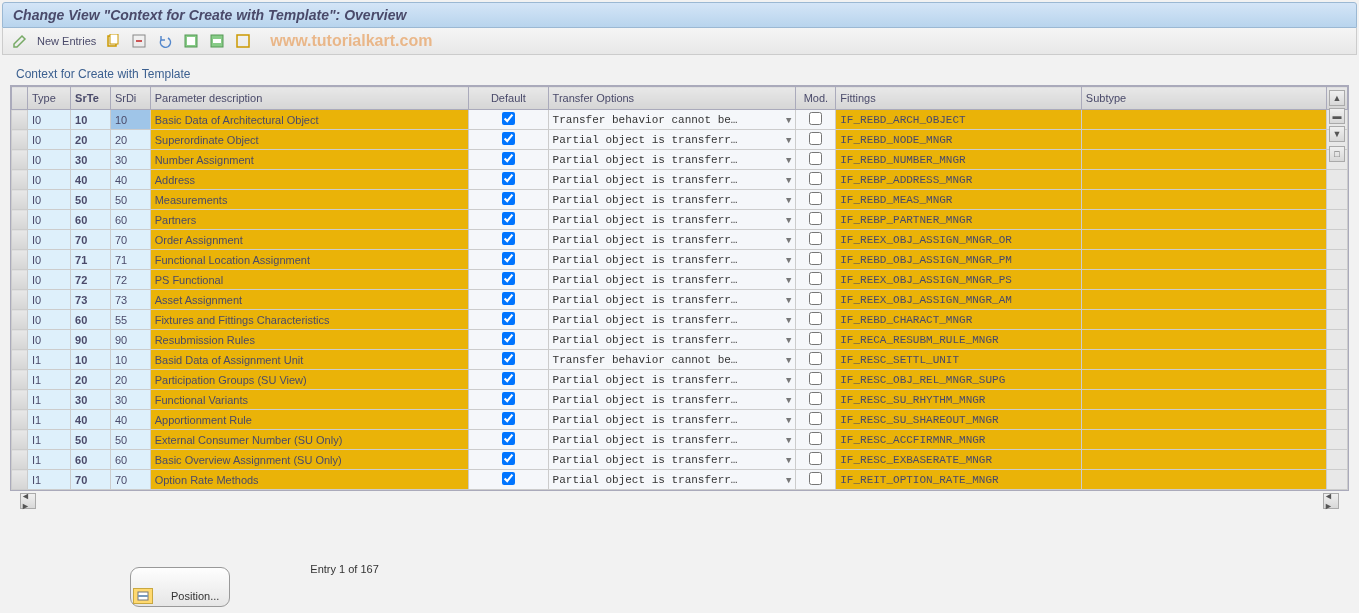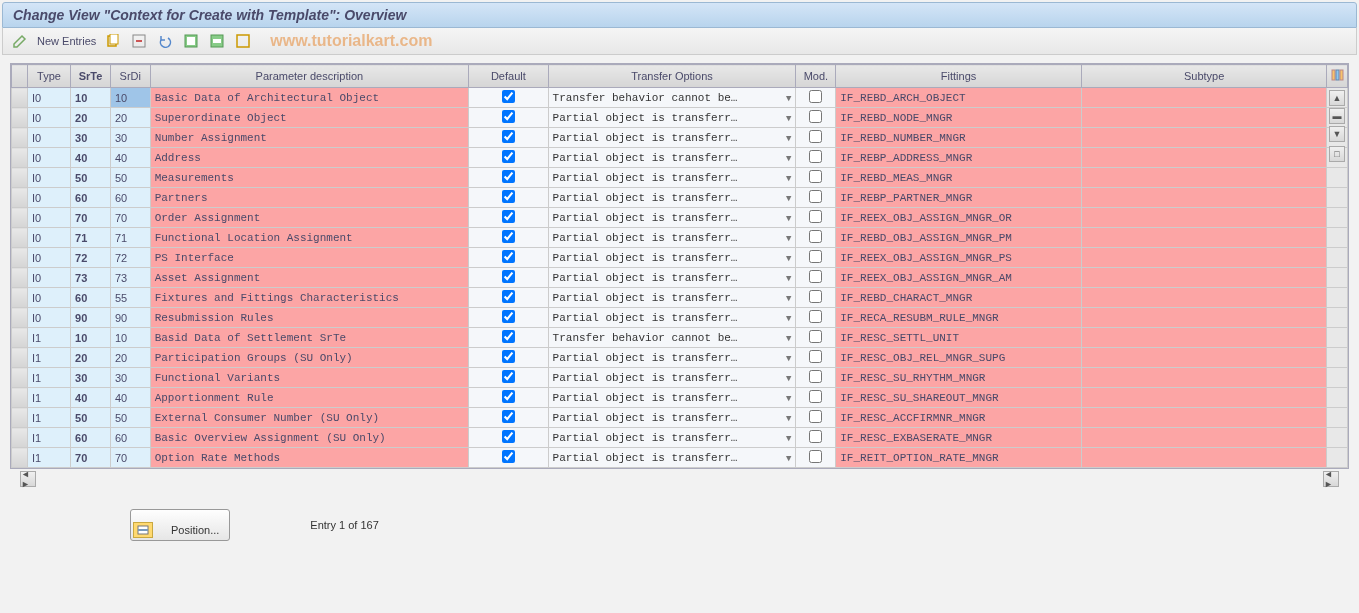--- a/index.html
+++ b/index.html
@@ -67,21 +67,21 @@
     }
     table {
       border-collapse: collapse;
       width: 100%;
       table-layout: fixed;
     }
     th {
       background: linear-gradient(to bottom, #e8e8e8, #d5d5d5);
       border: 1px solid #aab;
       padding: 3px 4px;
-      text-align: center;
+      text-align: left;
       font-weight: normal;
       color: #4a4a6a;
       font-size: 11px;
       white-space: nowrap;
       overflow: hidden;
     }
     td {
       border: 1px solid #ccc;
       padding: 2px 4px;
       background: #f5f7fa;
@@ -99,23 +99,22 @@
     .col-mod { width: 35px; text-align: center; }
     .col-interface { width: 216px; }
     .col-subtype { width: 216px; }
     .col-settings { width: 18px; }
     td.col-rowsel { background: linear-gradient(to bottom, #e8e8e8, #d5d5d5); }
     td.col-type, td.col-srte, td.col-srdi {
       background: #def0fb;
       color: #4a4a6a;
     }
     td.col-param, td.col-interface, td.col-subtype {
-      background: #fca5a5;
+      background: #eab308;
       color: #4a4a6a;
-      font-family: Liberation Mono, monospace;
     }
     .selected-cell {
       background: #9fc5e8 !important;
     }
     .dropdown-cell {
       display: flex;
       align-items: center;
       justify-content: space-between;
       font-family: monospace;
       font-size: 11px;
@@ -160,24 +159,25 @@
       align-items: center;
       gap: 80px;
       padding: 10px 130px;
       margin-top: 10px;
     }
     .position-btn {
       display: inline-flex;
       align-items: center;
       background: linear-gradient(to bottom, #fefefe, #e6e6e6);
       border: 1px solid #999;
-      border-radius: 3px;
-      padding: 12px 10px 2px 2px;
+      border-radius: 9px;
+      padding: 20px 10px 2px 2px;
       cursor: pointer;
       gap: 18px;
+      margin-top: 36px;
     }
     .position-btn .icon-box {
       background: #ffd970;
       border: 1px solid #c9a840;
       width: 20px;
       height: 16px;
       display: inline-flex;
       align-items: center;
       justify-content: center;
     }
@@ -230,20 +230,21 @@
   </span>
   <span class="toolbar-icon">
     <svg class="svg-icon" width="14" height="14" viewBox="0 0 14 14">
         <rect x="1" y="1" width="12" height="12" fill="none" stroke="#c90" stroke-width="1.5"></rect>
       </svg>
   </span>
   <span class="watermark">www.tutorialkart.com</span>
 </div>
 
 <div class="content-area">
+  <div class="table-title">Context for Create with Template</div>
   <div class="table-wrapper">
     <table>
       <thead>
         <tr>
           <th class="col-rowsel"></th>
           <th class="col-type">Type</th>
           <th class="col-srte">SrTe</th>
           <th class="col-srdi">SrDi</th>
           <th class="col-param">Parameter description</th>
           <th class="col-default">Default</th>
@@ -403,21 +404,21 @@
             <td class="col-mod"><input type="checkbox" style=""></td>
             <td class="col-interface mono">IF_REBD_OBJ_ASSIGN_MNGR_PM</td>
             <td class="col-subtype"></td>
             <td class="col-settings" style="background: rgb(232, 232, 232);"></td>
           </tr>
           <tr>
             <td class="col-rowsel"></td>
             <td class="col-type">I0</td>
             <td class="col-srte">72</td>
             <td class="col-srdi">72</td>
-            <td class="col-param">PS Interface</td>
+            <td class="col-param">PS Functional</td>
             <td class="col-default"><input type="checkbox" checked="" style=""></td>
             <td class="col-transfer">
               <div class="dropdown-cell">
                 <span class="mono">Partial object is transferr…</span>
                 <span class="dropdown-arrow">▼</span>
               </div>
             </td>
             <td class="col-mod"><input type="checkbox" style=""></td>
             <td class="col-interface mono">IF_REEX_OBJ_ASSIGN_MNGR_PS</td>
             <td class="col-subtype"></td>
@@ -475,39 +476,39 @@
             <td class="col-mod"><input type="checkbox" style=""></td>
             <td class="col-interface mono">IF_RECA_RESUBM_RULE_MNGR</td>
             <td class="col-subtype"></td>
             <td class="col-settings" style="background: rgb(232, 232, 232);"></td>
           </tr>
           <tr>
             <td class="col-rowsel"></td>
             <td class="col-type">I1</td>
             <td class="col-srte">10</td>
             <td class="col-srdi">10</td>
-            <td class="col-param">Basid Data of Settlement SrTe</td>
+            <td class="col-param">Basid Data of Assignment Unit</td>
             <td class="col-default"><input type="checkbox" checked="" style=""></td>
             <td class="col-transfer">
               <div class="dropdown-cell">
                 <span class="mono">Transfer behavior cannot be…</span>
                 <span class="dropdown-arrow">▼</span>
               </div>
             </td>
             <td class="col-mod"><input type="checkbox" style=""></td>
             <td class="col-interface mono">IF_RESC_SETTL_UNIT</td>
             <td class="col-subtype"></td>
             <td class="col-settings" style="background: rgb(232, 232, 232);"></td>
           </tr>
           <tr>
             <td class="col-rowsel"></td>
             <td class="col-type">I1</td>
             <td class="col-srte">20</td>
             <td class="col-srdi">20</td>
-            <td class="col-param">Participation Groups (SU Only)</td>
+            <td class="col-param">Participation Groups (SU View)</td>
             <td class="col-default"><input type="checkbox" checked="" style=""></td>
             <td class="col-transfer">
               <div class="dropdown-cell">
                 <span class="mono">Partial object is transferr…</span>
                 <span class="dropdown-arrow">▼</span>
               </div>
             </td>
             <td class="col-mod"><input type="checkbox" style=""></td>
             <td class="col-interface mono">IF_RESC_OBJ_REL_MNGR_SUPG</td>
             <td class="col-subtype"></td>

